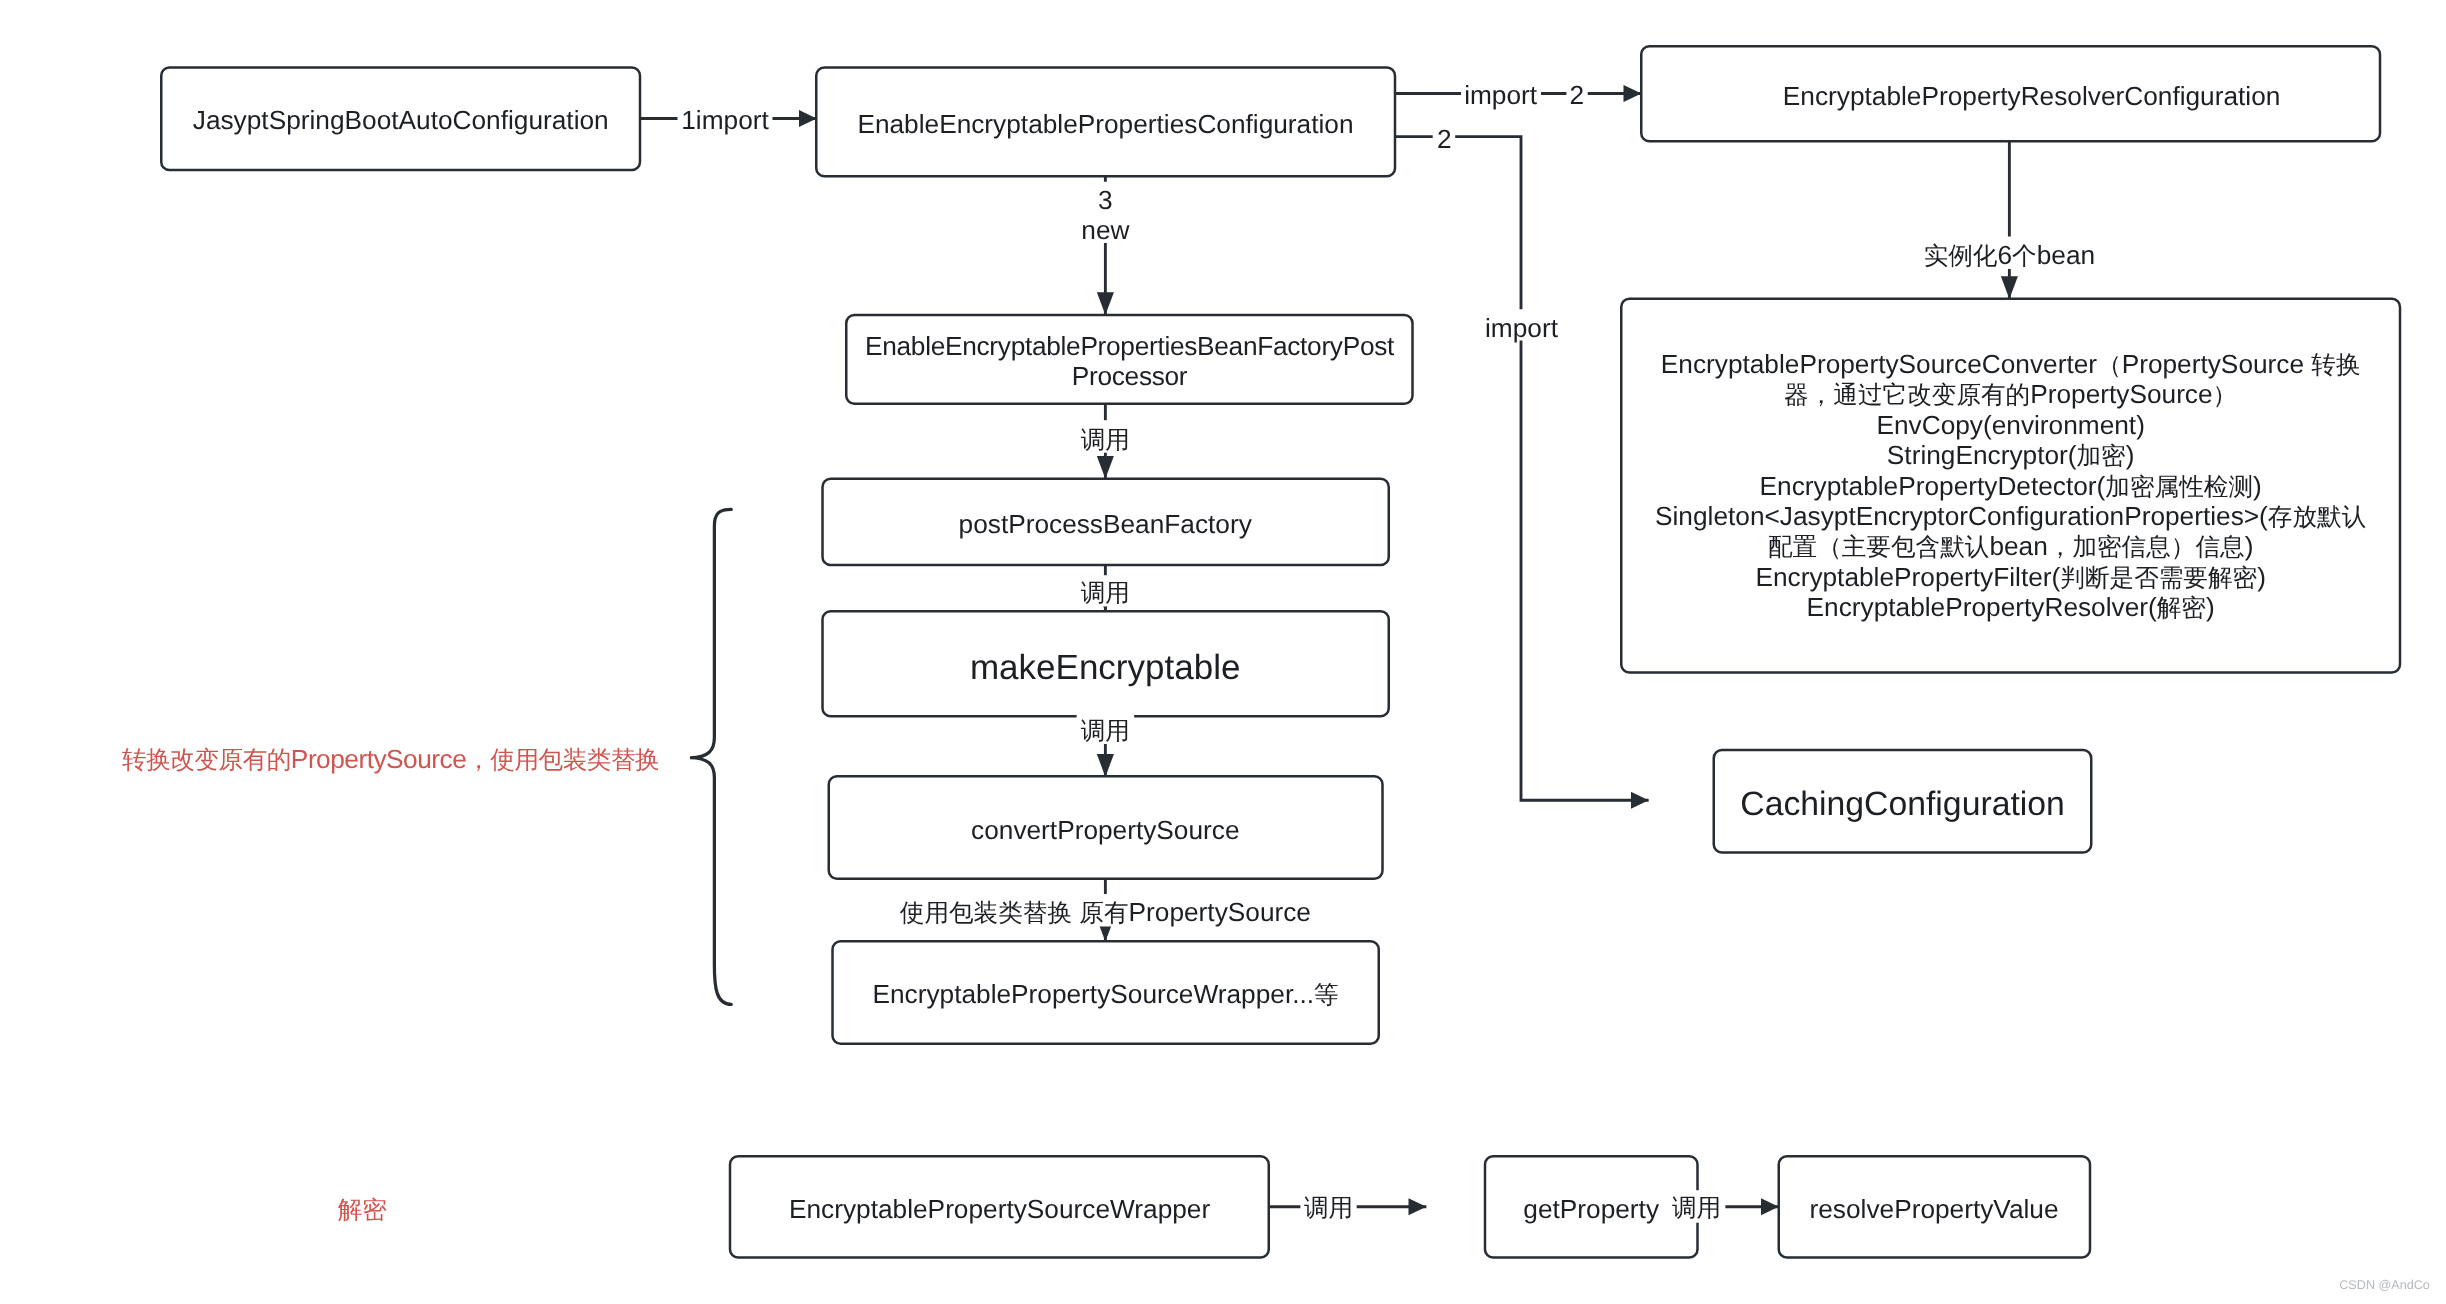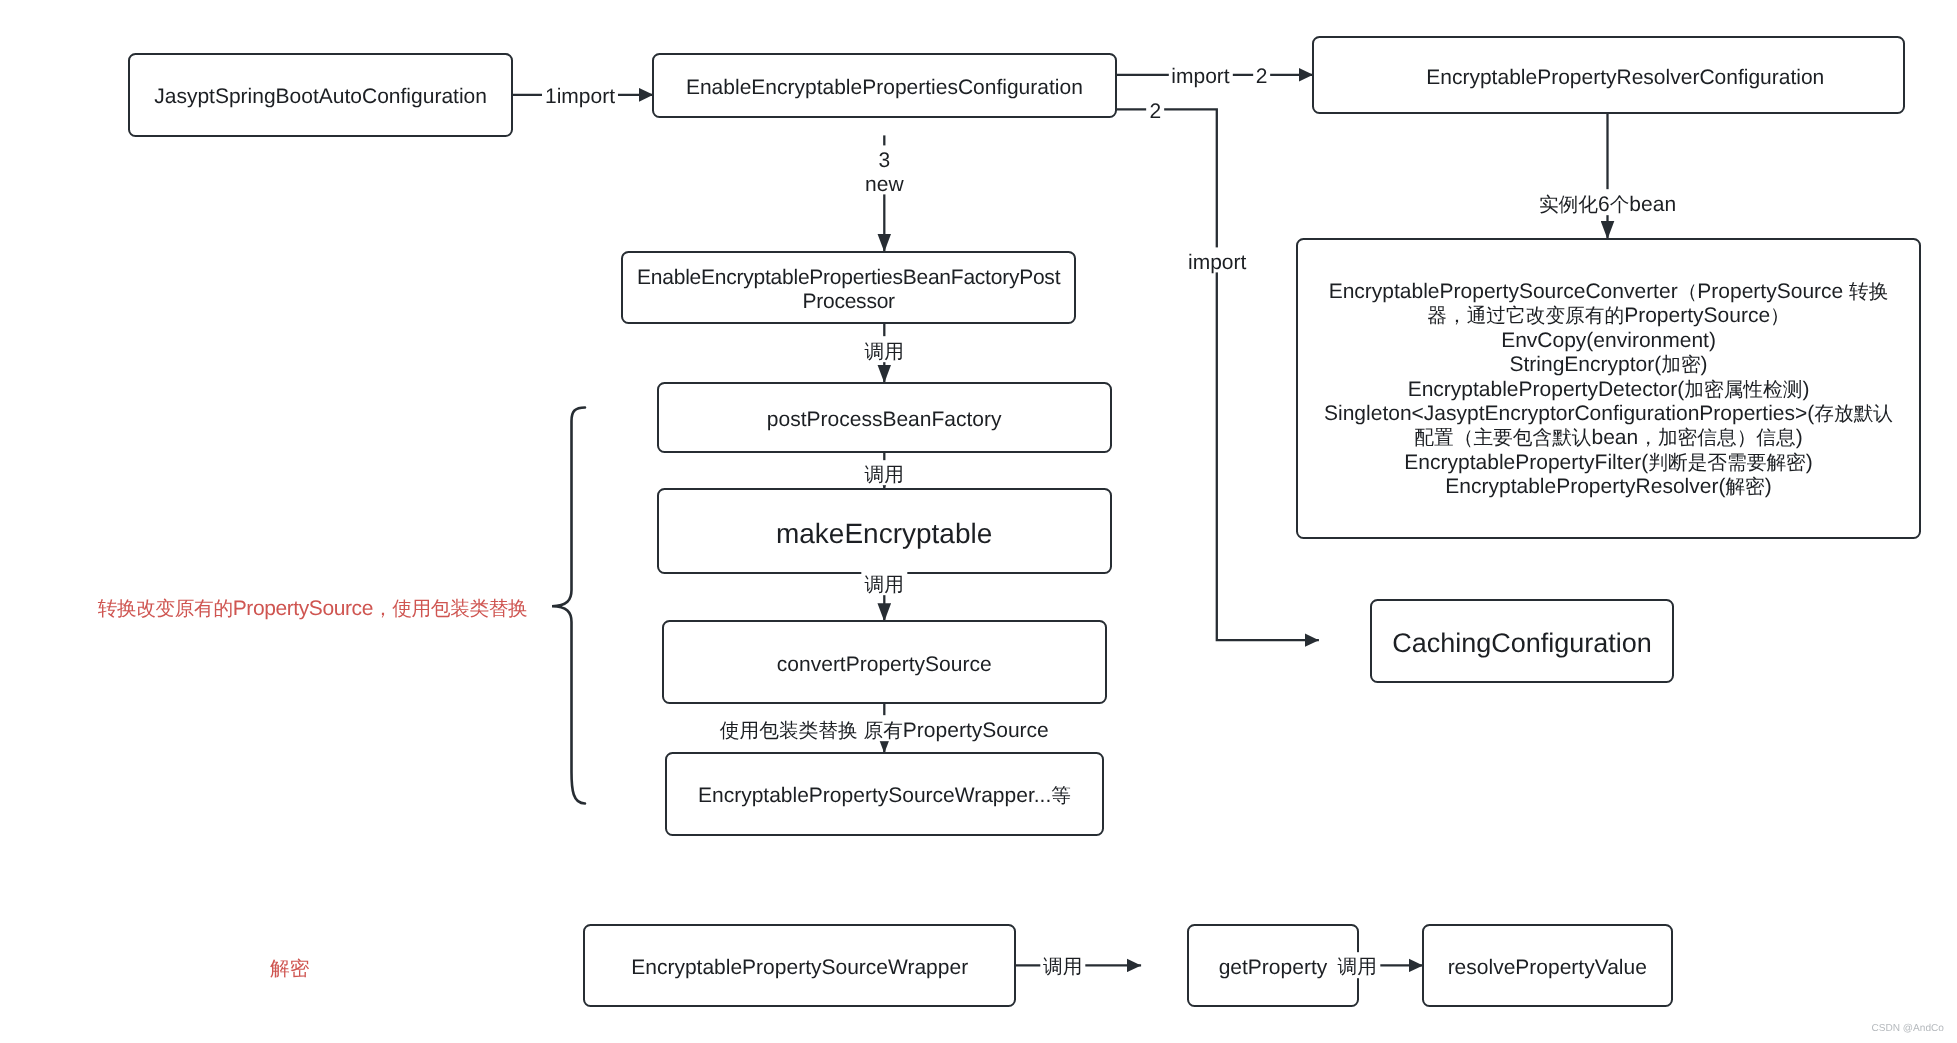--- a/index.html
+++ b/index.html
@@ -58,29 +58,29 @@
 
       <path stroke-width="2.6" stroke-linecap="round" d="M585,407.5 C575,407.5 571.5,411 571.5,421 L571.5,590 C571.5,600 567,606 552,606.2
                C567,606.4 571.5,612 571.5,622 L571.5,772 C571.5,790 573,803.5 585,803.5"></path>
     </g>
   </svg>
 
   <div class="node" style="left:127.7px;top:53.1px;width:385.8px;height:83.5px;font-size:21px;">
     <span class="txt">JasyptSpringBootAutoConfiguration</span>
   </div>
 
-  <div class="node" style="left:652.1px;top:53.1px;width:464.6px;height:65px;font-size:21px;">
+  <div class="node" style="left:652.1px;top:53.1px;width:464.6px;height:89px;font-size:21px;">
     <span class="txt">EnableEncryptablePropertiesConfiguration</span>
   </div>
 
   <div class="node" style="left:1311.9px;top:36.3px;width:592.8px;height:77.5px;font-size:21px;padding-left:34px;">
     <span class="txt">EncryptablePropertyResolverConfiguration</span>
   </div>
 
-  <div class="node" style="left:621px;top:250.8px;width:455.3px;height:73.2px;font-size:21px;padding:0 12px;letter-spacing:-0.235px;">
+  <div class="node" style="left:676px;top:250.8px;width:455.3px;height:73.2px;font-size:21px;padding:0 12px;letter-spacing:-0.235px;">
     <span class="txt">EnableEncryptablePropertiesBeanFactoryPostProcessor</span>
   </div>
 
   <div class="node" style="left:656.5px;top:381.8px;width:455.3px;height:71.3px;font-size:21px;">
     <span class="txt">postProcessBeanFactory</span>
   </div>
 
   <div class="node" style="left:656.5px;top:488.2px;width:455.3px;height:86px;font-size:28px;">
     <span class="txt">makeEncryptable</span>
   </div>

